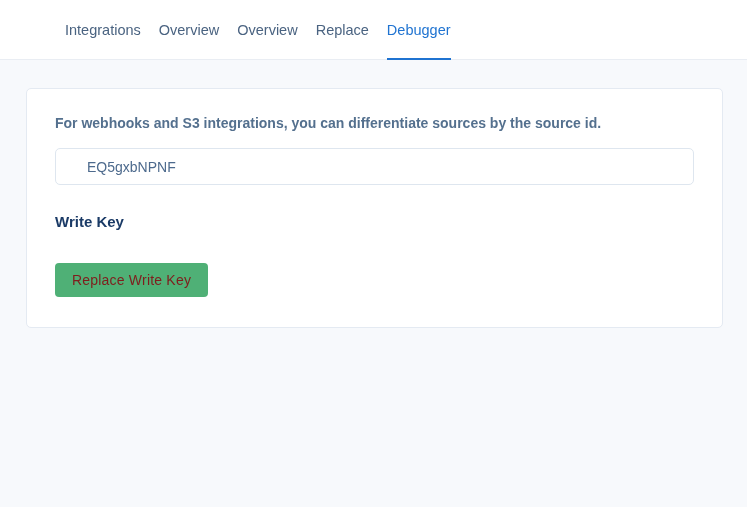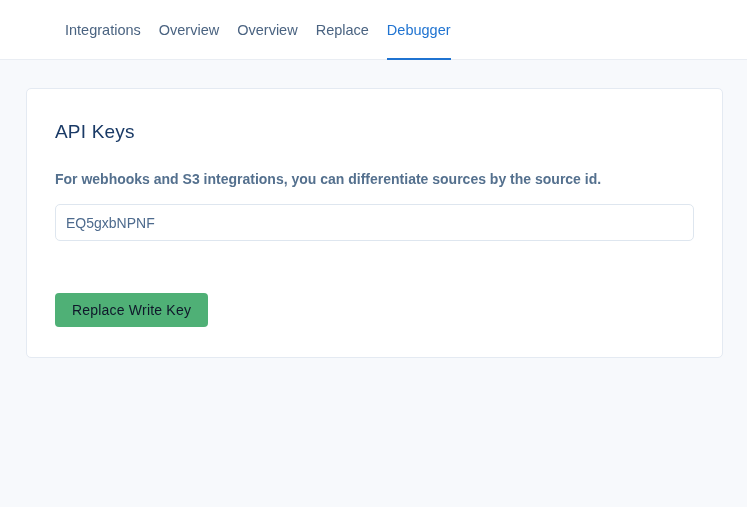--- a/index.html
+++ b/index.html
@@ -68,32 +68,32 @@
     color: #54708e;
     margin-bottom: 17px;
     font-weight: bold;
   }
   .text-input {
     width: 100%;
     height: 37px;
     border: 1px solid #dee6ef;
     border-radius: 5px;
     background: #ffffff;
-    padding: 0 10px;
+    padding: 0 31px;
     font-family: inherit;
     font-size: 14px;
     color: #4d6a8d;
     outline: none;
   }
   .field-section { margin-bottom: 28px; }
   .field-section:last-of-type { margin-bottom: 0; }
   .green-btn {
     margin-top: 24px;
     background: #4fb076;
-    color: #0f172a;
+    color: #7f1d1d;
     border: none;
     border-radius: 4px;
     padding: 9px 17px;
     font-family: inherit;
     font-size: 14px;
     cursor: pointer;
     letter-spacing: .2px;
   }
 </style>
 </head>
@@ -101,24 +101,24 @@
 
 <nav class="topnav">
   <button class="tab">Integrations</button>
   <button class="tab">Overview</button>
   <button class="tab">Overview</button>
   <button class="tab">Replace</button>
   <button class="tab active">Debugger</button>
 </nav>
 
 <main class="card">
-  <h1 class="card-title">API Keys</h1>
 
   <section class="field-section">
     <div class="field-desc">For webhooks and S3 integrations, you can differentiate sources by the source id.</div>
     <input type="text" class="text-input" value="EQ5gxbNPNF" style="">
   </section>
 
   <section class="field-section">
+    <div class="field-label">Write Key</div>
   </section>
 
   <button class="green-btn">Replace Write Key</button>
 </main>
 
 </body></html>

